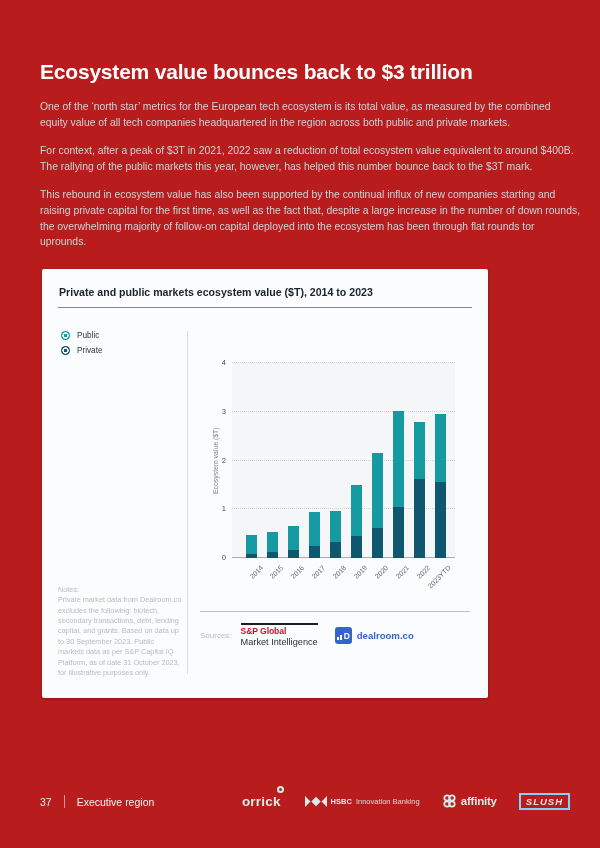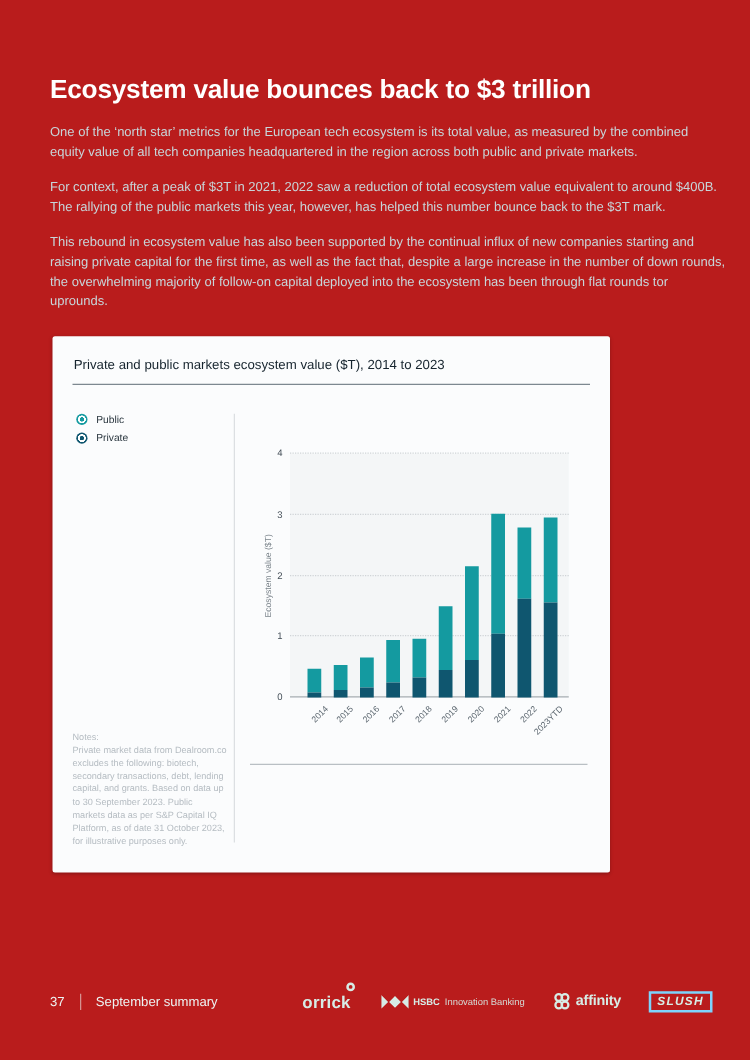--- a/index.html
+++ b/index.html
@@ -15,21 +15,21 @@
   
   .content { position:absolute; left:40px; top:60px; width:541px; }
   .content h1 { color:#ffffff; font-size:21px; font-weight:700; letter-spacing:-0.2px; margin:0 0 15px 0; }
   .content p { color:#c7d5d9; font-size:10.4px; line-height:1.5; margin:0 0 13px 0; }
 
   
   .card {
     position:absolute; left:42px; top:269px; width:446px; height:429px;
     background:#fbfcfd; border-radius:2px; box-shadow:0 1px 3px rgba(0,0,0,.25);
   }
-  .card-title { position:absolute; left:17px; top:17px; right:17px; color:#16242e; font-size:10.6px; font-weight:400; }
+  .card-title { position:absolute; left:17px; top:17px; right:17px; color:#16242e; font-size:10.6px; font-weight:700; }
   .title-rule { position:absolute; left:16px; right:16px; top:38px; height:1px; background:#7d8890; }
 
   .legend { position:absolute; left:19px; top:62px; }
   .legend-item { display:flex; align-items:flex-end; gap:7px; margin-bottom:6px; }
   .dot { width:9px; height:9px; border-radius:50%; flex:0 0 9px; }
   .legend-label { font-size:8.2px; color:#2a363f; font-weight:500; }
 
   .v-divider { position:absolute; left:145px; top:62px; bottom:24px; width:1px; background:#dcdfe2; }
 
   .notes { position:absolute; left:16px; top:316px; width:124px; font-size:7.3px; line-height:1.42; color:#b5bcc2; }
@@ -199,26 +199,41 @@
         </div>
         <div class="xcell">
           <span>2022</span>
         </div>
         <div class="xcell">
           <span>2023YTD</span>
         </div>
       </div>
 
     <div class="sources-divider"></div>
+    <div class="sources-row">
+      <span class="sources-label">Sources:</span>
+      <div class="sp-block">
+        <div class="sp-line1">S&amp;P Global</div>
+        <div class="sp-line2">Market Intelligence</div>
+      </div>
+      <div class="dealroom">
+        <div class="dr-icon">
+          <span class="bar1"></span>
+          <span class="bar2"></span>
+          <span class="d">D</span>
+        </div>
+        <span class="dr-text">dealroom.co</span>
+      </div>
+    </div>
   </div>
 
   <div class="footer-left">
     <span class="page-num">37</span>
     <span class="footer-sep"></span>
-    <span class="section-label">September summary</span>
+    <span class="section-label">Executive region</span>
   </div>
 
   <div class="footer-logos">
     <span class="logo-orrick">
       <span>orrick</span>
       <span class="orrick-ring"></span>
     </span>
     <span class="logo-hsbc">
       <svg width="22" height="11" viewBox="0 0 22 11">
         <path fill="#d7ece6" d="M0 0 L5.5 5.5 L0 11 Z M22 0 L16.5 5.5 L22 11 Z M6.3 5.5 L11 0.8 L15.7 5.5 L11 10.2 Z"></path>

